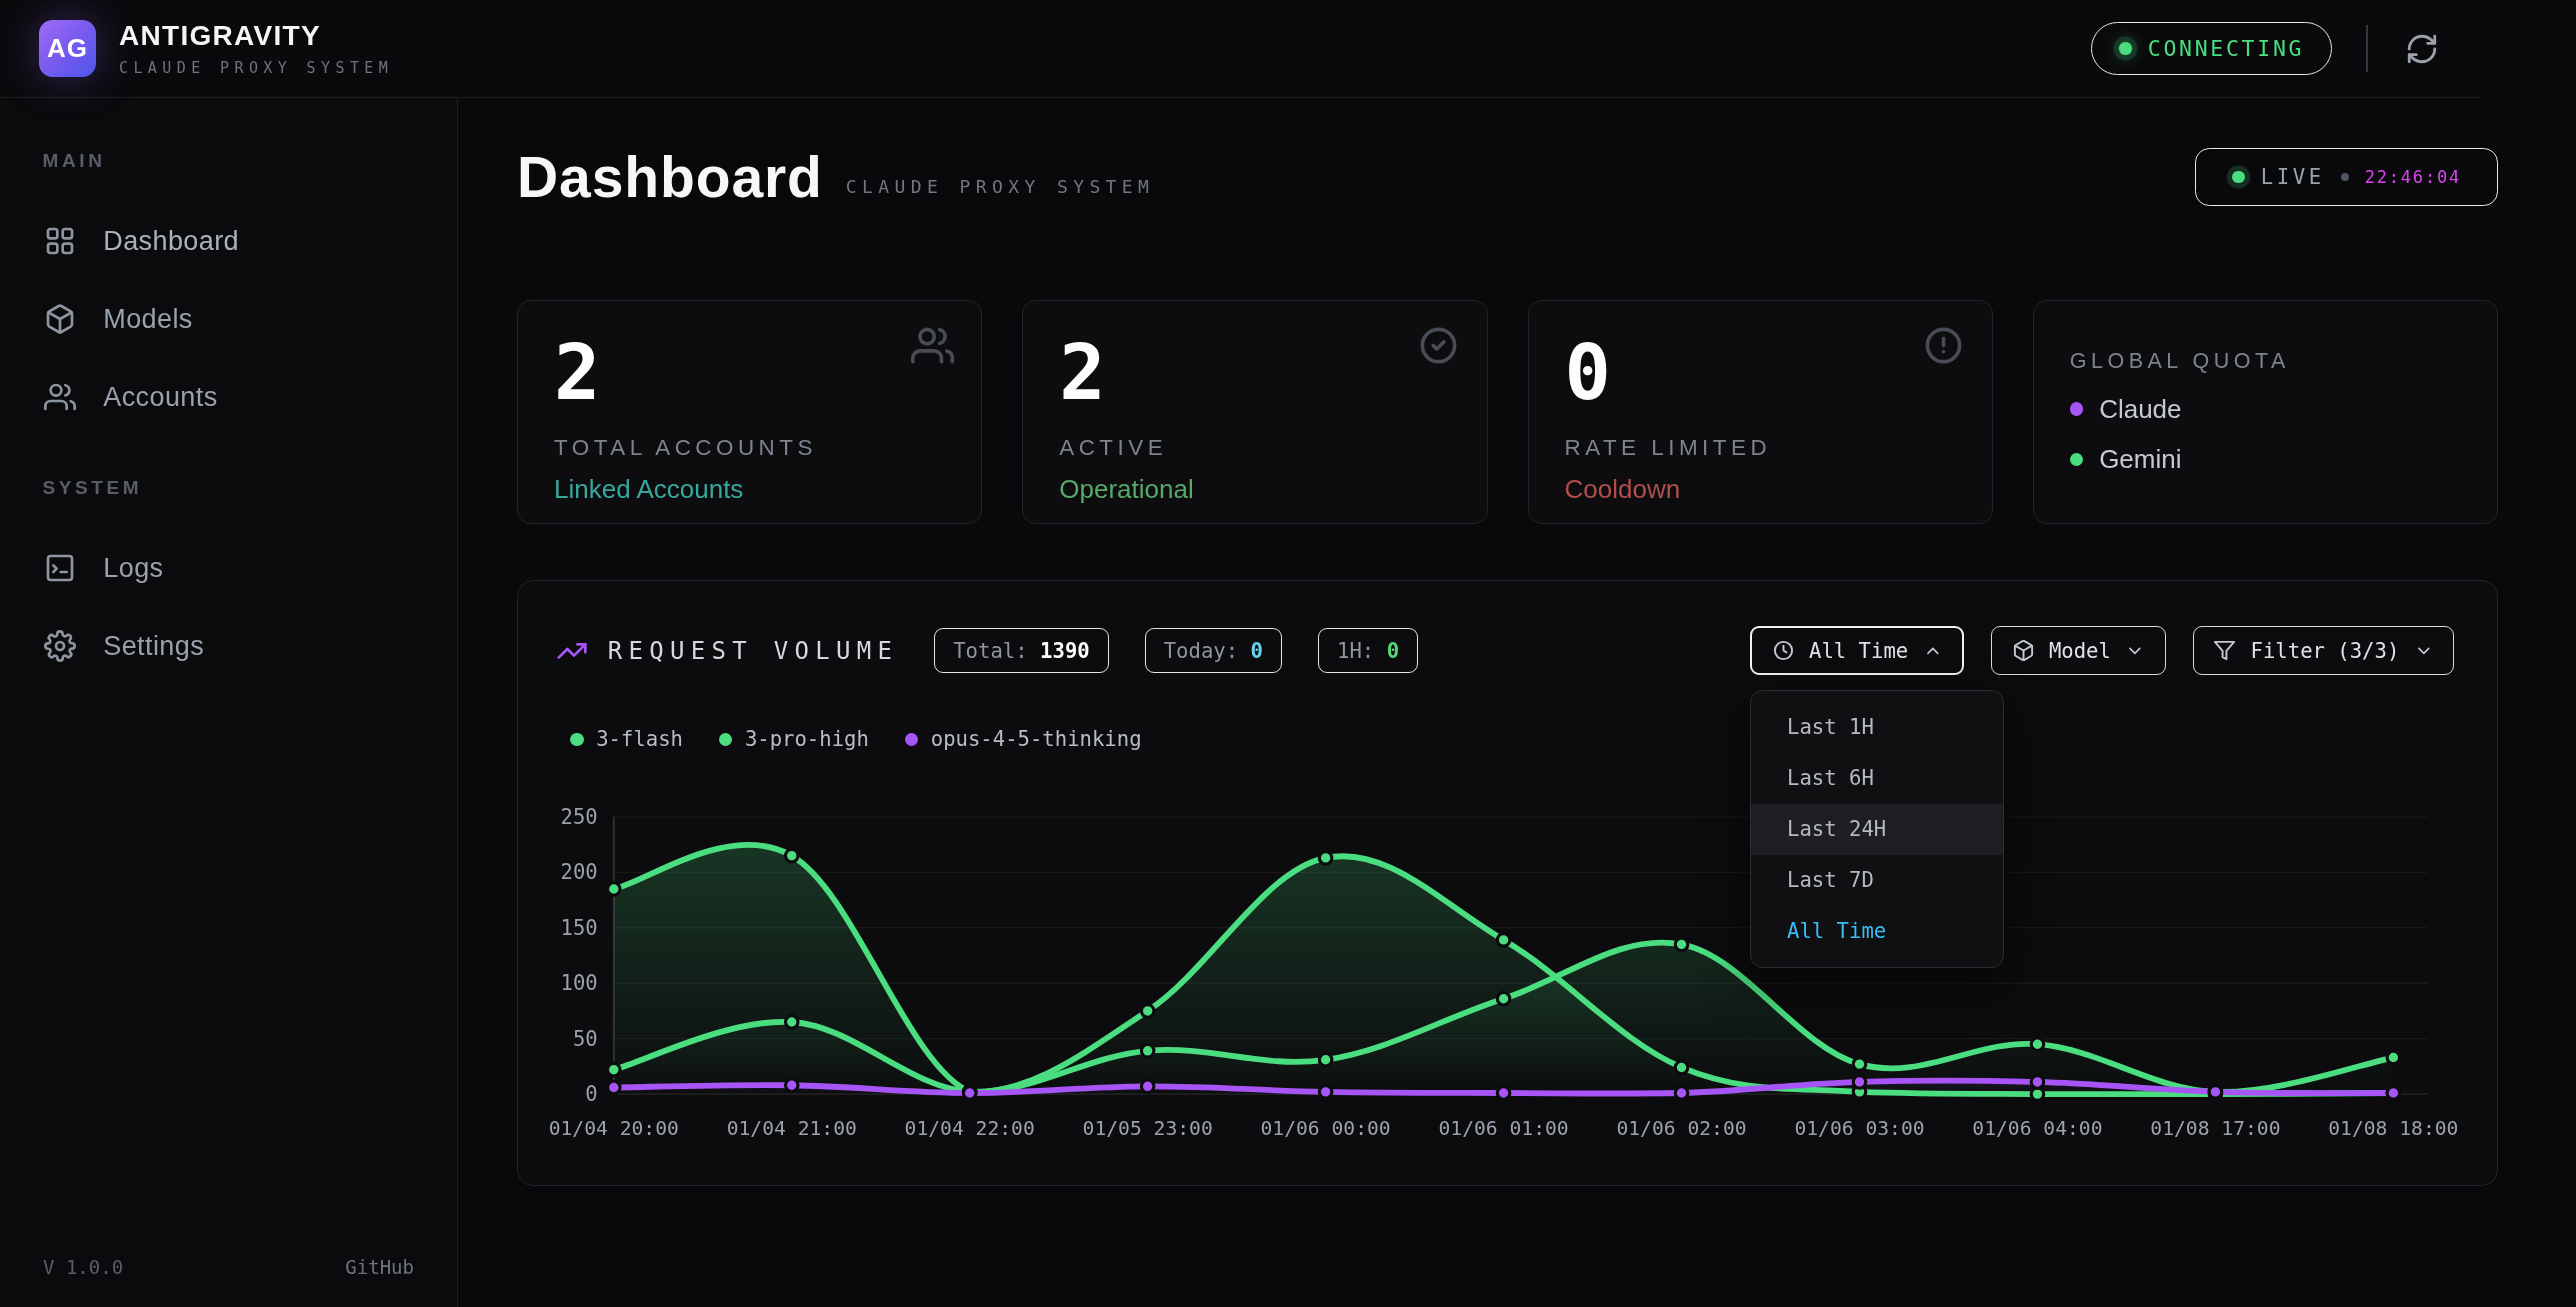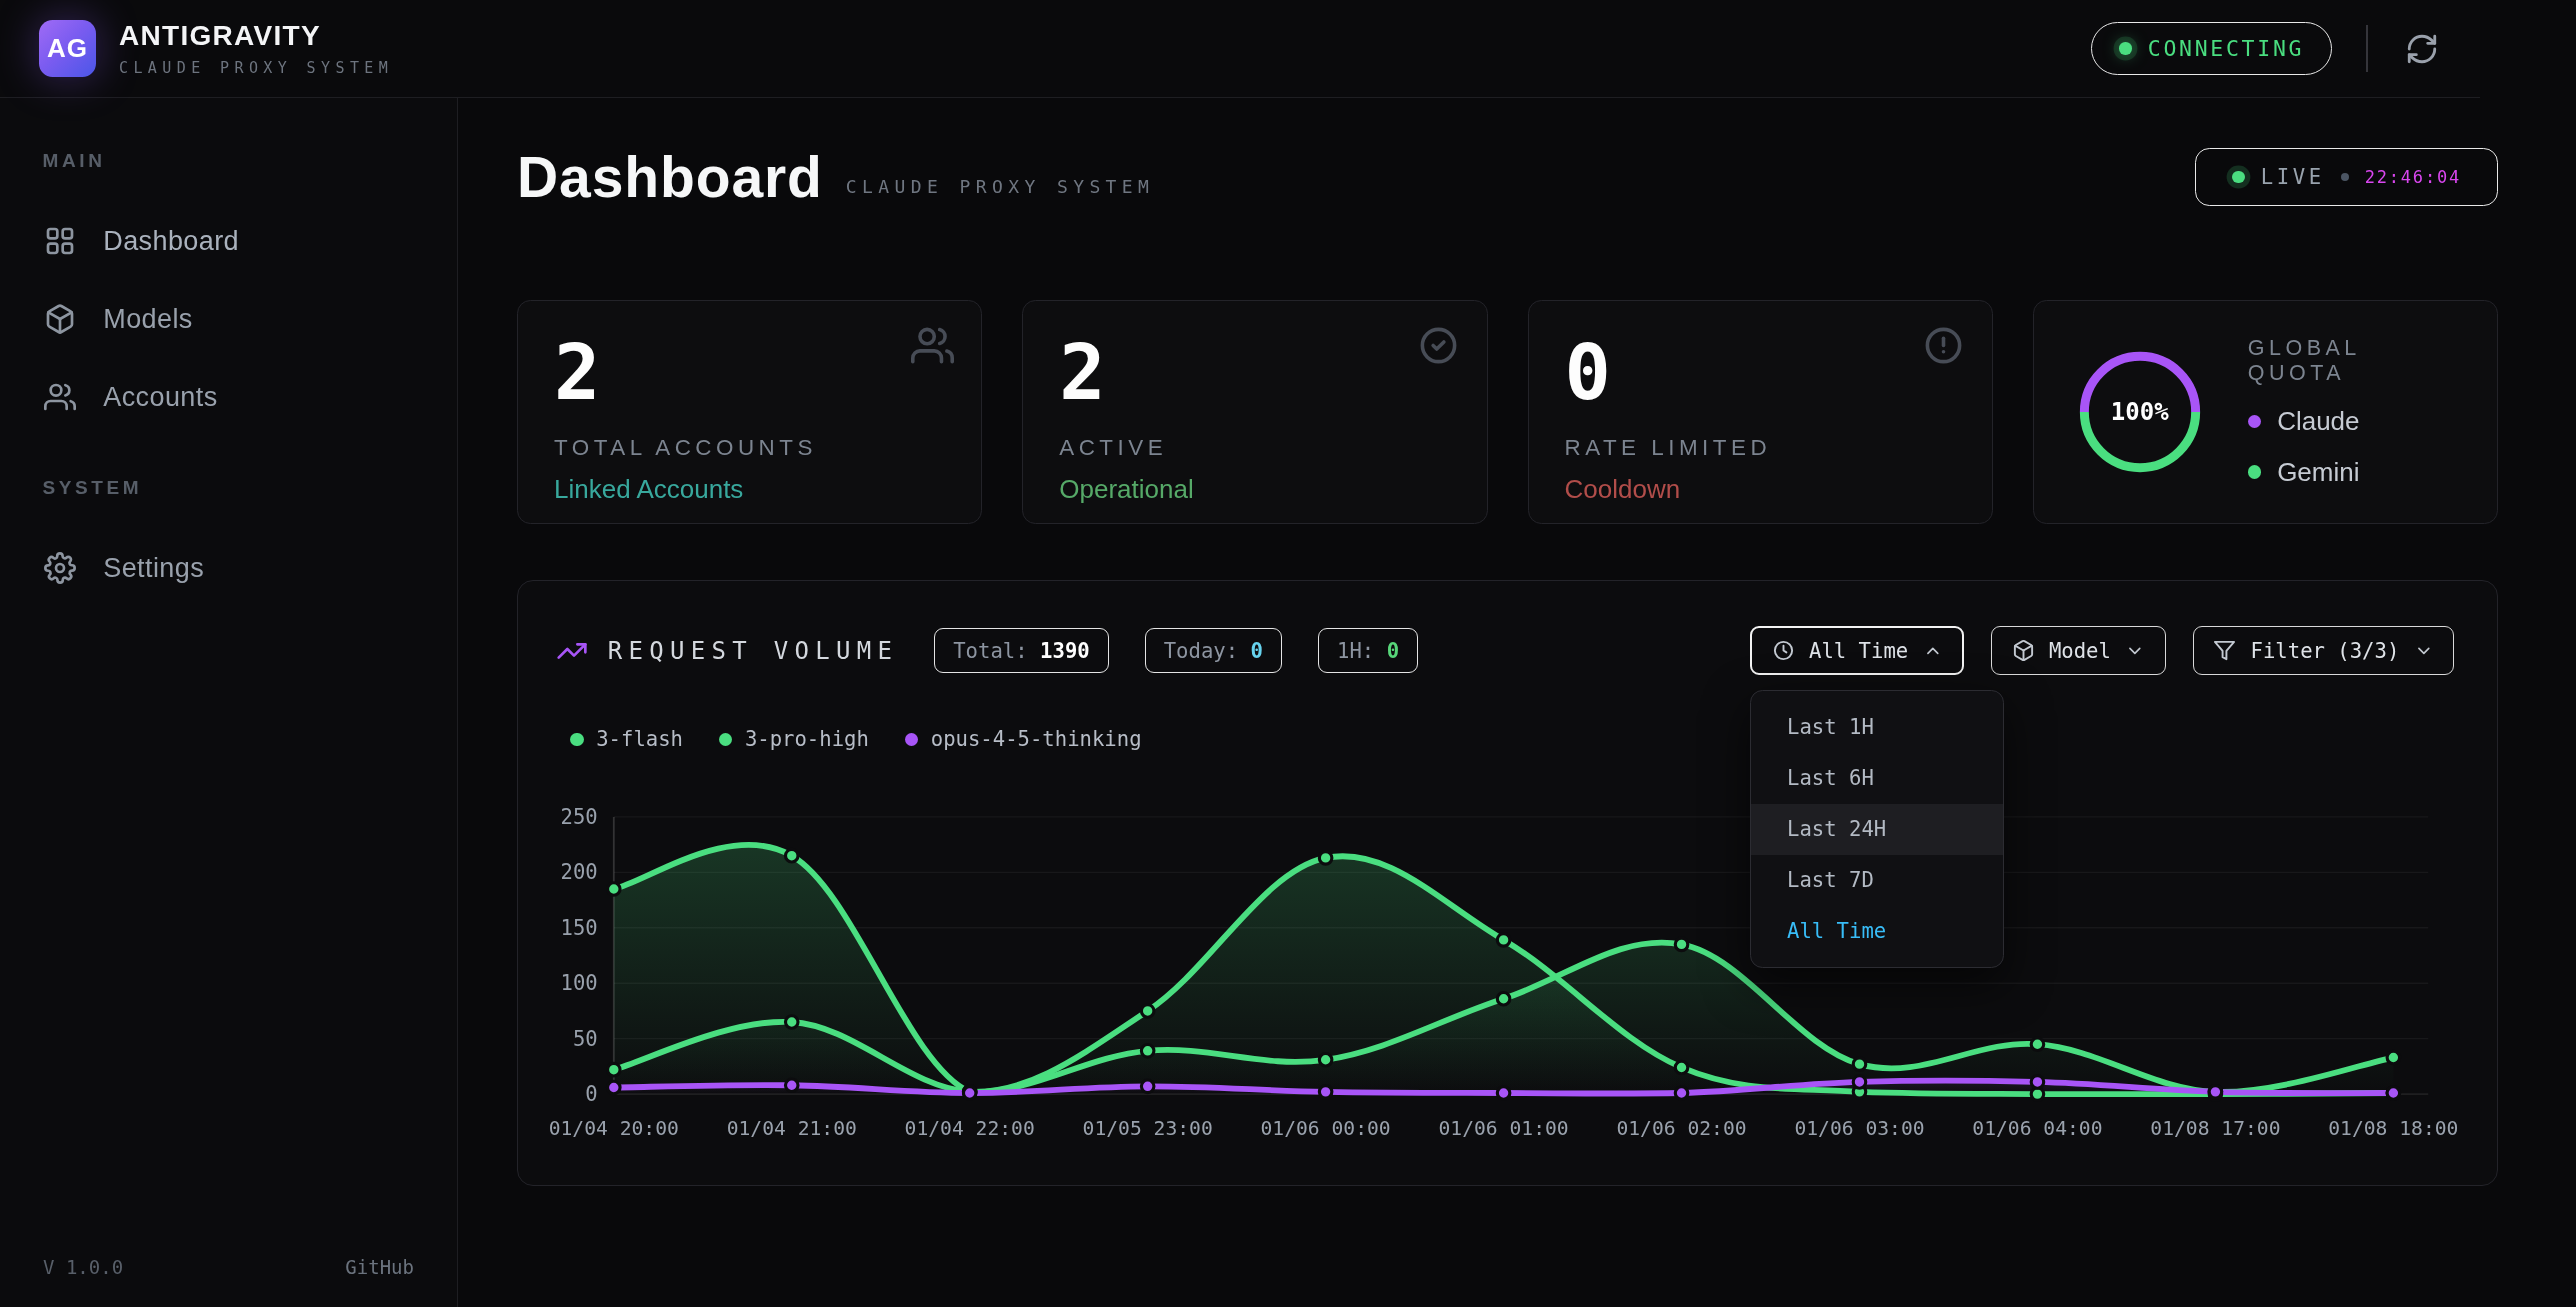--- a/index.html
+++ b/index.html
@@ -165,20 +165,28 @@
             <path d="M23 21v-2a4 4 0 0 0-3-3.87"></path>
             <path d="M16 3.13a4 4 0 0 1 0 7.75"></path>
           </svg>
           <span class="nav-label">Accounts</span>
         </div>
       </div>
       <div class="side-section">
         <div class="side-label">SYSTEM</div>
         <div class="nav-item">
           <svg class="" viewBox="0 0 24 24" fill="none" stroke-width="2" stroke-linecap="round" stroke-linejoin="round">
+            <rect x="3" y="3" width="18" height="18" rx="2"></rect>
+            <path d="m7 10 2.5 2.5L7 15"></path>
+            <path d="M12.5 15H17"></path>
+          </svg>
+          <span class="nav-label">Logs</span>
+        </div>
+        <div class="nav-item">
+          <svg class="" viewBox="0 0 24 24" fill="none" stroke-width="2" stroke-linecap="round" stroke-linejoin="round">
             <circle cx="12" cy="12" r="3"></circle>
             <path d="M19.4 15a1.65 1.65 0 0 0 .33 1.82l.06.06a2 2 0 0 1-2.83 2.83l-.06-.06a1.65 1.65 0 0 0-1.82-.33 1.65 1.65 0 0 0-1 1.51V21a2 2 0 0 1-4 0v-.09a1.65 1.65 0 0 0-1-1.51 1.65 1.65 0 0 0-1.82.33l-.06.06a2 2 0 0 1-2.83-2.83l.06-.06a1.65 1.65 0 0 0 .33-1.82 1.65 1.65 0 0 0-1.51-1H3a2 2 0 0 1 0-4h.09a1.65 1.65 0 0 0 1.51-1 1.65 1.65 0 0 0-.33-1.82l-.06-.06a2 2 0 0 1 2.83-2.83l.06.06a1.65 1.65 0 0 0 1.82.33h0a1.65 1.65 0 0 0 1-1.51V3a2 2 0 0 1 4 0v.09a1.65 1.65 0 0 0 1 1.51h0a1.65 1.65 0 0 0 1.82-.33l.06-.06a2 2 0 0 1 2.83 2.83l-.06.06a1.65 1.65 0 0 0-.33 1.82v0a1.65 1.65 0 0 0 1.51 1H21a2 2 0 0 1 0 4h-.09a1.65 1.65 0 0 0-1.51 1z"></path>
           </svg>
           <span class="nav-label">Settings</span>
         </div>
       </div>
     </div>
   <div class="side-footer">
     <span>V 1.0.0</span>
     <span class="gh">GitHub</span>
@@ -223,24 +231,20 @@
         <div class="card-icon"><svg class="" viewBox="0 0 24 24" fill="none" stroke-width="2" stroke-linecap="round" stroke-linejoin="round">
             <circle cx="12" cy="12" r="9"></circle>
             <line x1="12" y1="8" x2="12" y2="12"></line>
             <line x1="12" y1="15.5" x2="12.01" y2="15.5"></line>
           </svg></div>
         <div class="card-value">0</div>
         <div class="card-label">RATE LIMITED</div>
         <div class="card-sub" style="color:#b14d4a">Cooldown</div>
       </div>
       <div class="card quota-card">
-        <div class="donut-wrap"><svg width="140" height="140" viewBox="0 0 156 156" fill="none">
-            <path d="M 16 78 A 62 62 0 0 1 140 78" stroke="#a855f7" stroke-width="10"></path>
-            <path d="M 140 78 A 62 62 0 0 1 16 78" stroke="#4ade80" stroke-width="10"></path>
-          </svg><div class="donut-pct">100%</div></div>
         <div>
           <div class="quota-label">GLOBAL QUOTA</div>
           <div class="quota-legend-row">
             <span class="quota-dot" style="background:#a855f7"></span>
             <span class="quota-name">Claude</span>
           </div>
           <div class="quota-legend-row">
             <span class="quota-dot" style="background:#4ade80"></span>
             <span class="quota-name">Gemini</span>
           </div>

